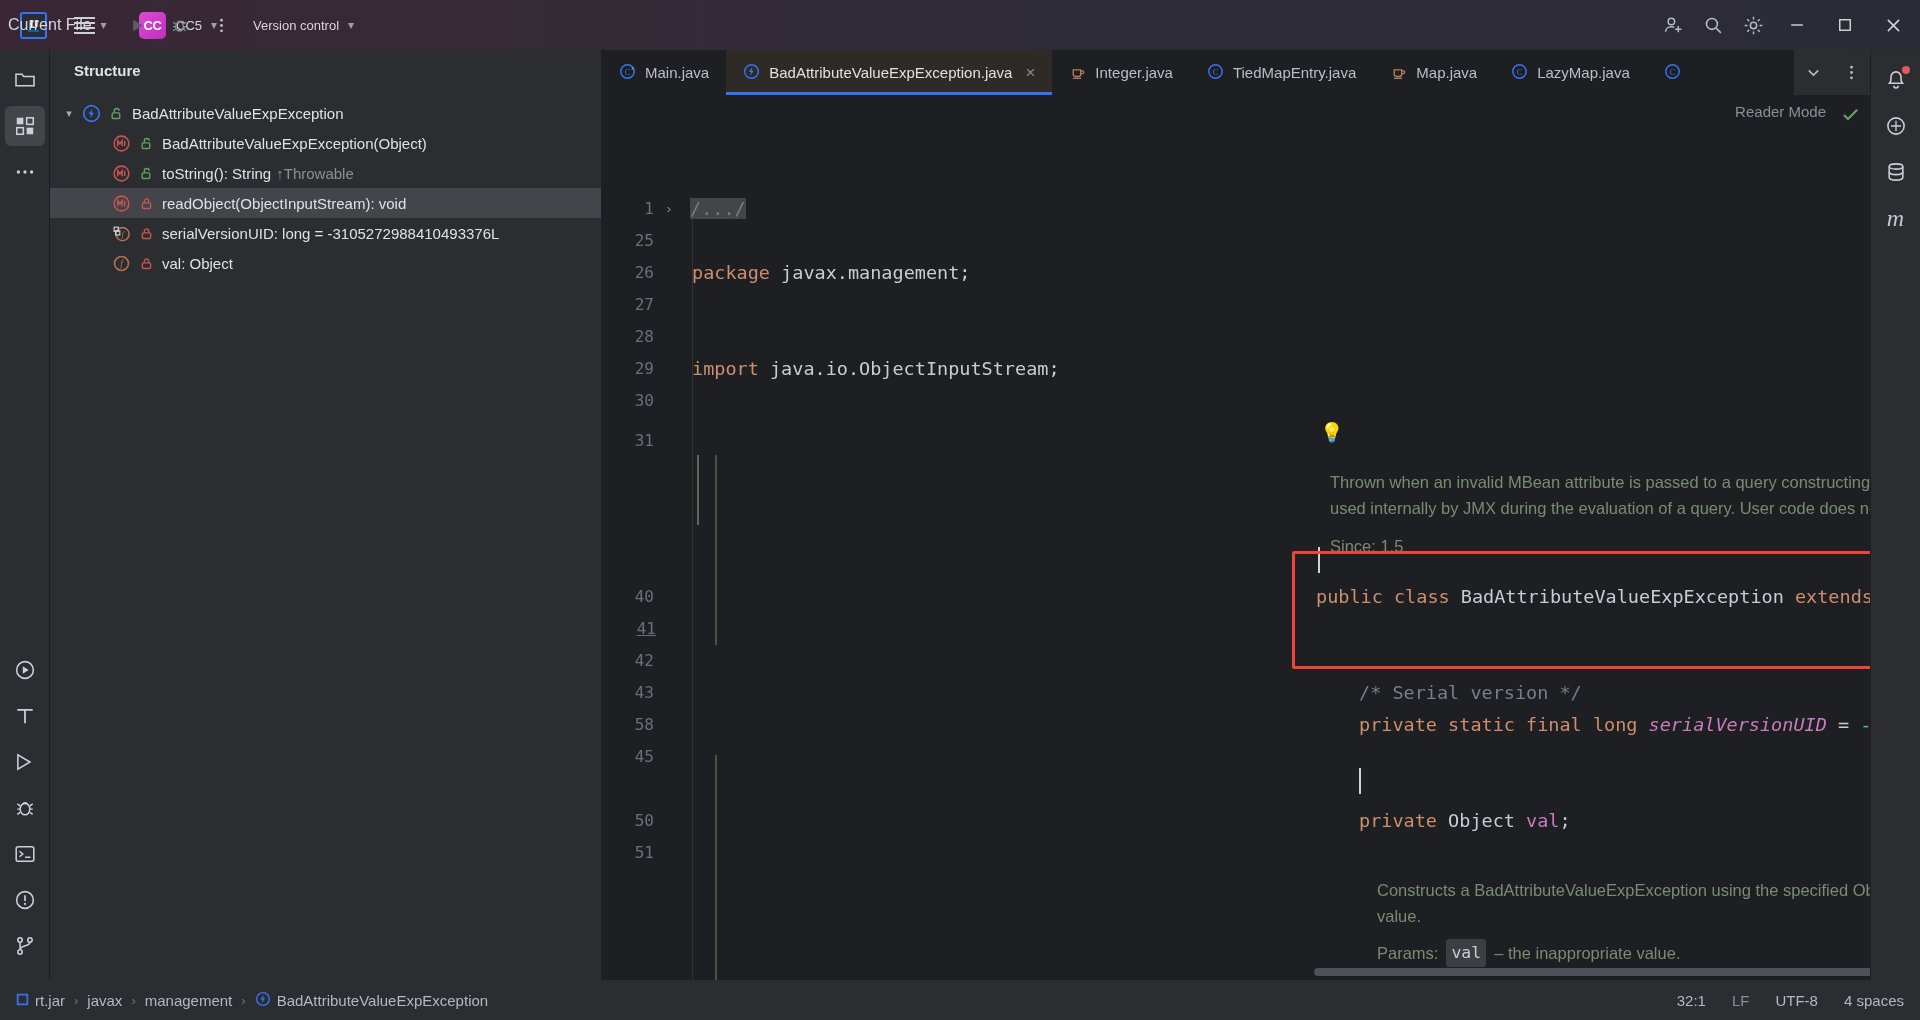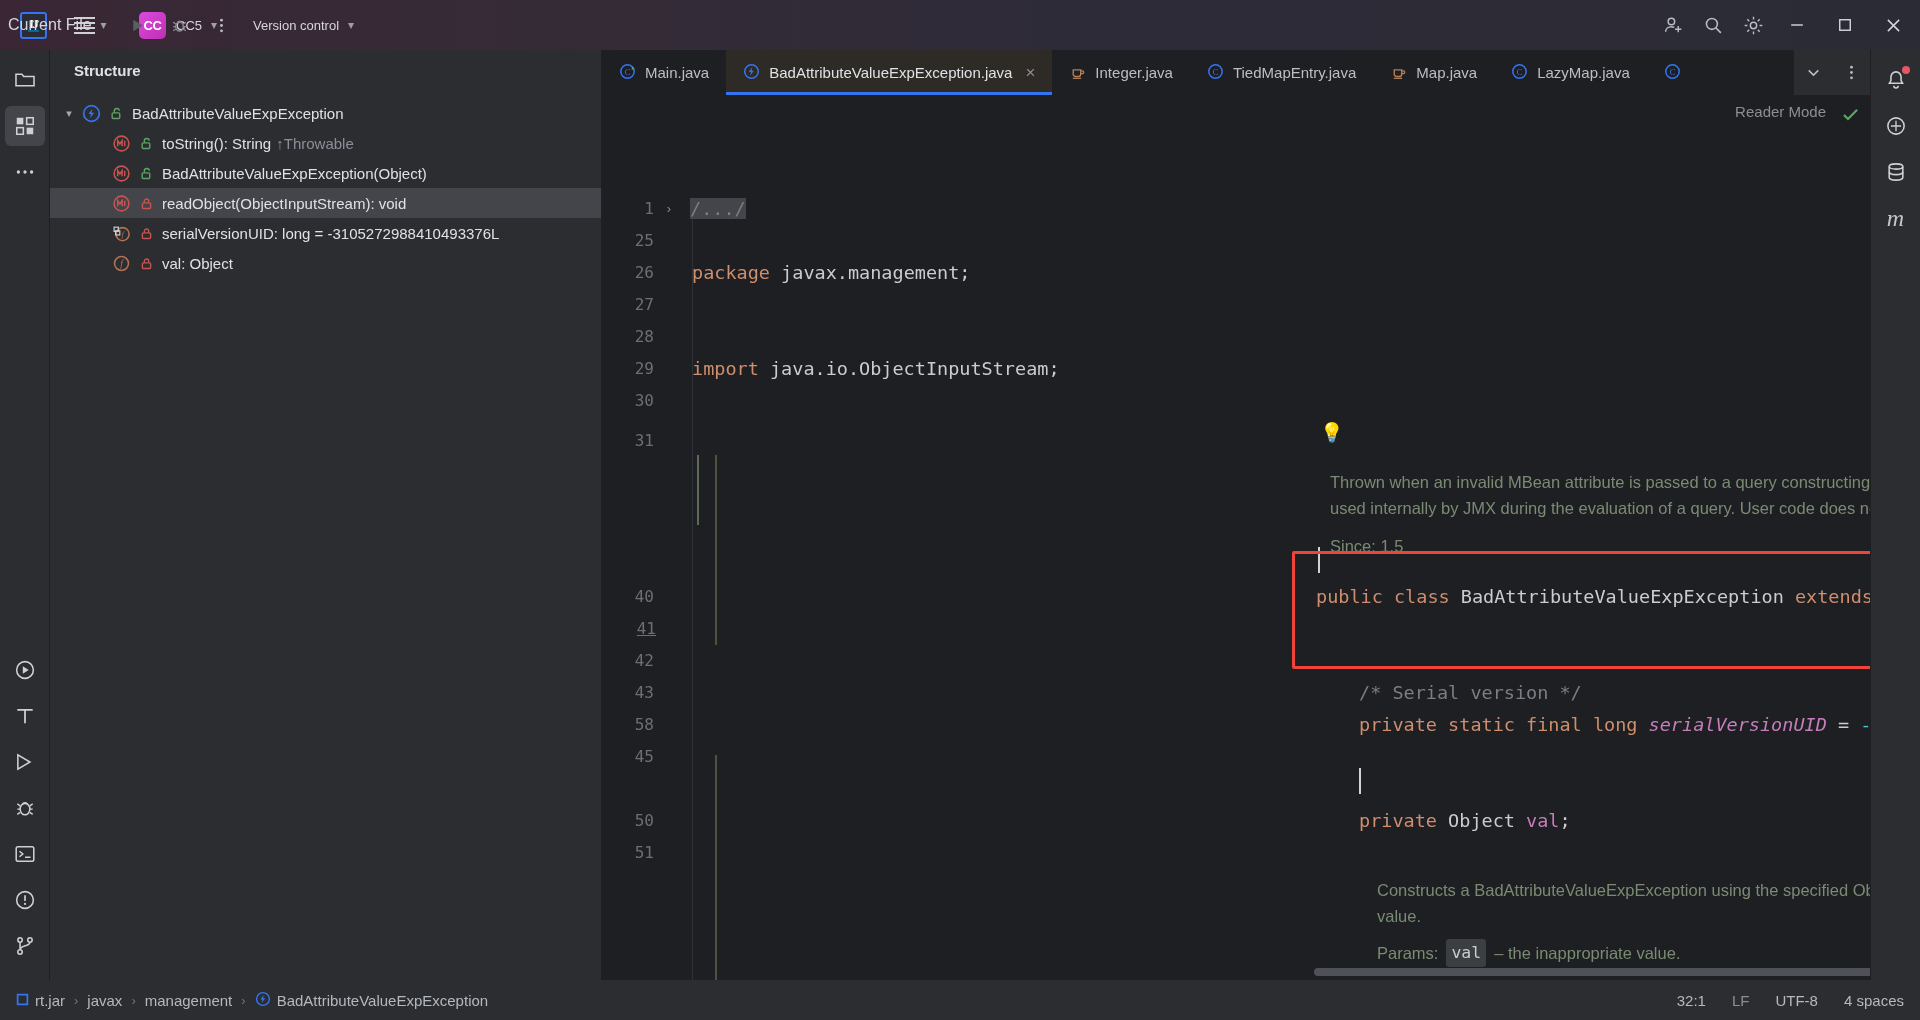--- a/index.html
+++ b/index.html
@@ -334,41 +334,41 @@
                 <path d="M5.4 11.6V6.4l2.1 3.1 2.1-3.1v5.2" fill="none" stroke="#c75450" stroke-width="1.4"></path>
                 <path d="M12 6.4v5.2" stroke="#c75450" stroke-width="1.4"></path>
               </svg>
           </span>
           <span class="vis">
             <svg width="13" height="13" viewBox="0 0 12 12">
                 <rect x="2" y="5.4" width="7" height="5.2" rx="1" fill="none" stroke="#5fa364" stroke-width="1.3"></rect>
                 <path d="M4 5.4V3.9a2.3 2.3 0 014.6-.4" fill="none" stroke="#5fa364" stroke-width="1.3"></path>
               </svg>
           </span>
-          <span class="tree-label">toString(): String</span>
-          <span class="tree-sub">↑Throwable</span>
+          <span class="tree-label">BadAttributeValueExpException(Object)</span>
         </div>
 
         <div class="tree-row">
           <span class="tw-spacer"></span>
             <span class="indent"></span>
           <span class="sym">
             <svg width="19" height="19" viewBox="0 0 18 18">
                 <circle cx="9" cy="9" r="7" fill="none" stroke="#c75450" stroke-width="1.5"></circle>
                 <path d="M5.4 11.6V6.4l2.1 3.1 2.1-3.1v5.2" fill="none" stroke="#c75450" stroke-width="1.4"></path>
                 <path d="M12 6.4v5.2" stroke="#c75450" stroke-width="1.4"></path>
               </svg>
           </span>
           <span class="vis">
             <svg width="13" height="13" viewBox="0 0 12 12">
                 <rect x="2" y="5.4" width="7" height="5.2" rx="1" fill="none" stroke="#5fa364" stroke-width="1.3"></rect>
                 <path d="M4 5.4V3.9a2.3 2.3 0 014.6-.4" fill="none" stroke="#5fa364" stroke-width="1.3"></path>
               </svg>
           </span>
-          <span class="tree-label">BadAttributeValueExpException(Object)</span>
+          <span class="tree-label">toString(): String</span>
+          <span class="tree-sub">↑Throwable</span>
         </div>
 
         <div class="tree-row selected">
           <span class="tw-spacer"></span>
             <span class="indent"></span>
           <span class="sym">
             <svg width="19" height="19" viewBox="0 0 18 18">
                 <circle cx="9" cy="9" r="7" fill="none" stroke="#c75450" stroke-width="1.5"></circle>
                 <path d="M5.4 11.6V6.4l2.1 3.1 2.1-3.1v5.2" fill="none" stroke="#c75450" stroke-width="1.4"></path>
                 <path d="M12 6.4v5.2" stroke="#c75450" stroke-width="1.4"></path>

